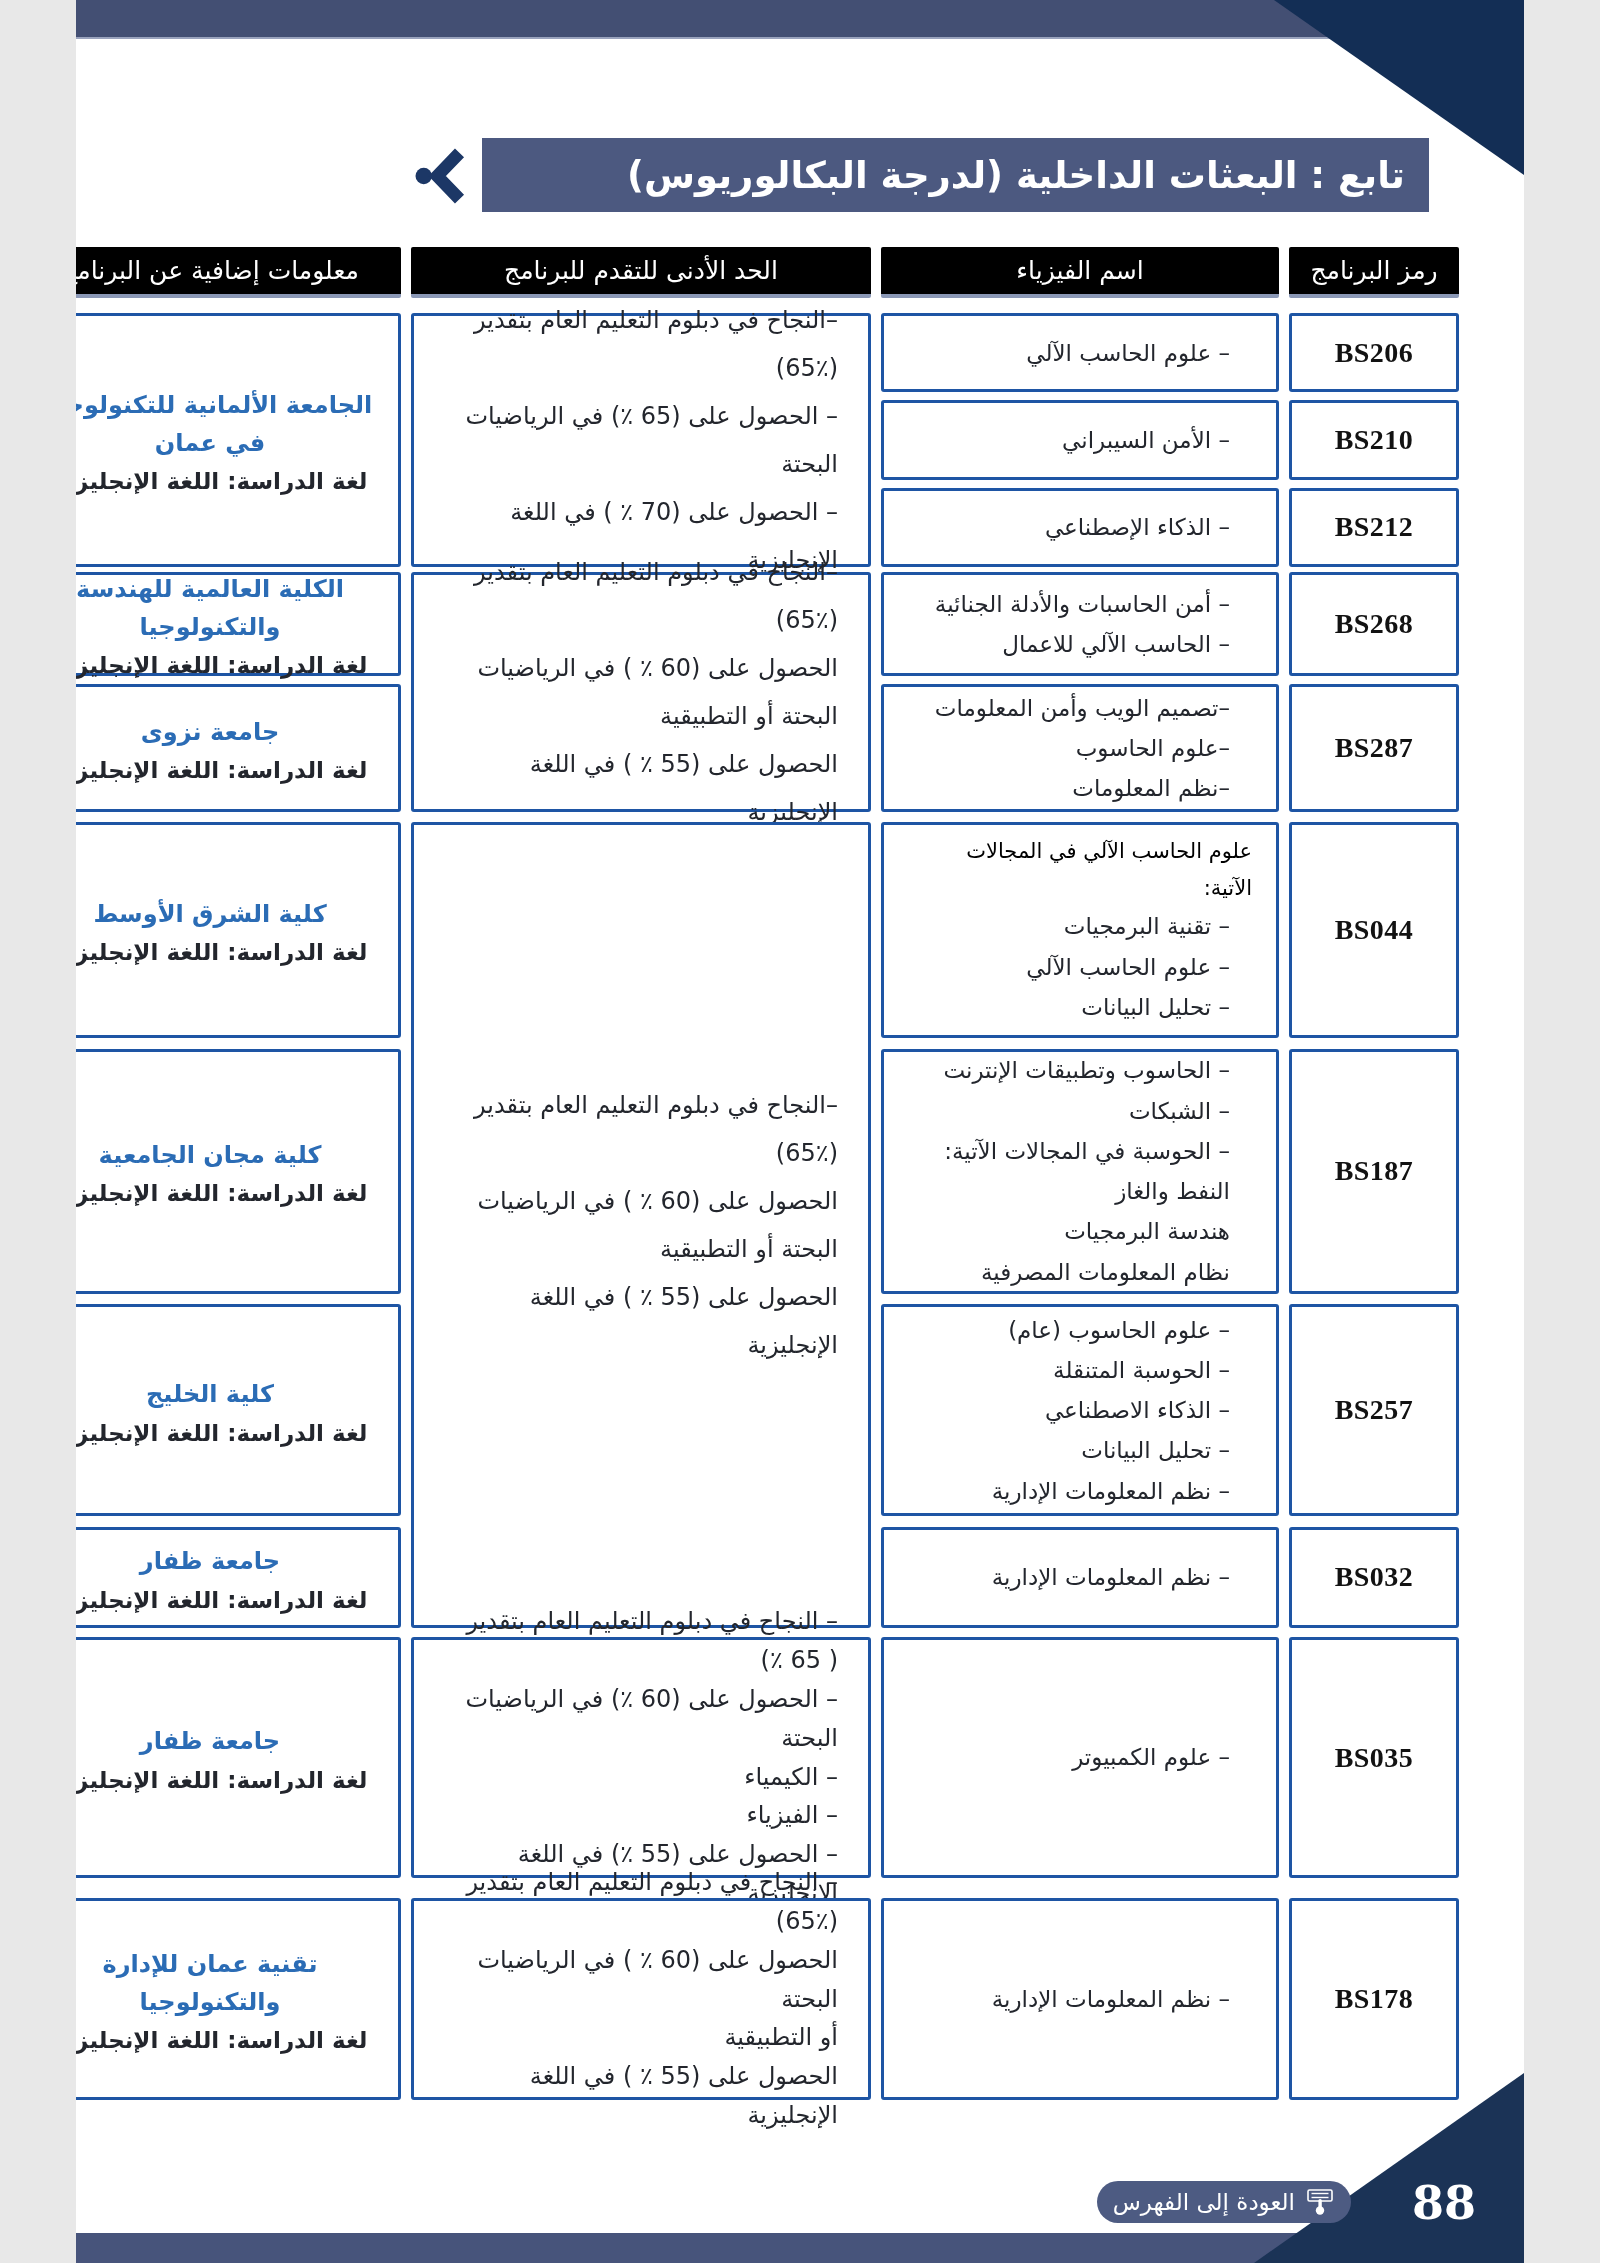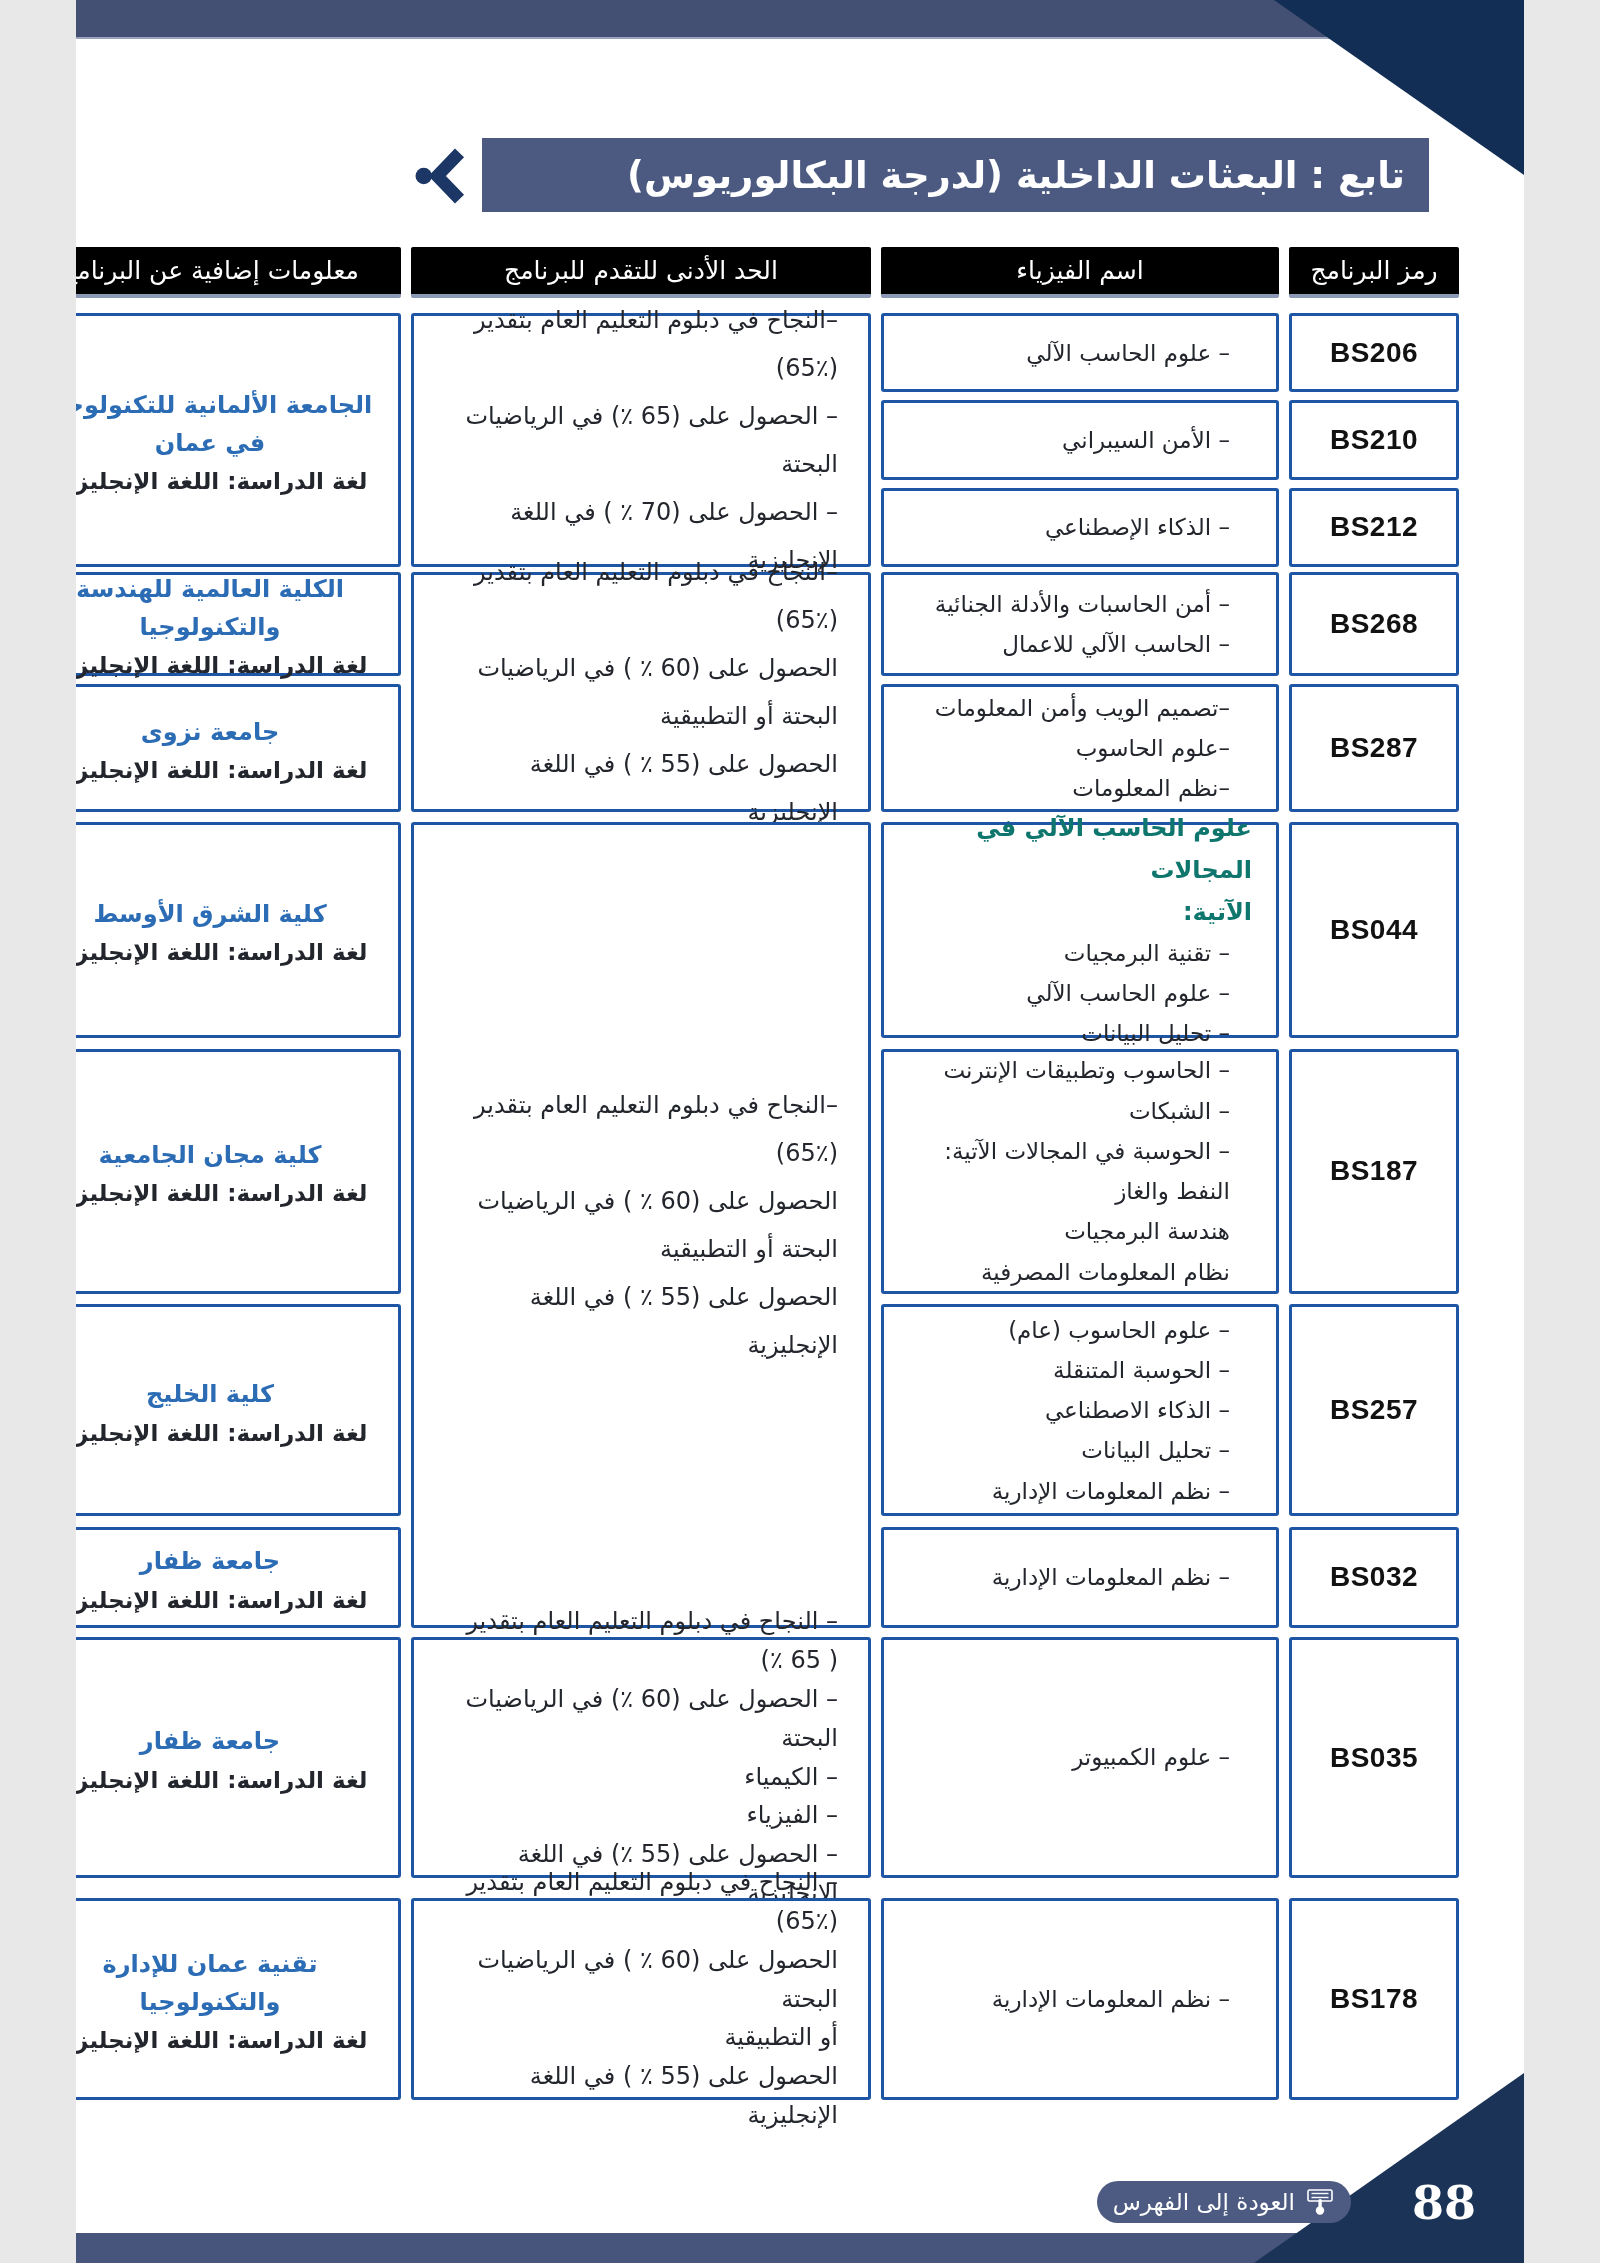--- a/index.html
+++ b/index.html
@@ -21,24 +21,24 @@
   .table-wrap{position:absolute;top:247px;right:65px;width:1440px;}
   .grow{display:grid;grid-template-columns:170px 398px 460px 382px;column-gap:10px;}
   .header-row{height:51px;margin-bottom:15px;}
   .hcell{background:#000000;color:#fff;font-weight:normal;font-size:25px;
     display:flex;align-items:center;justify-content:center;border-radius:2px;
     border-bottom:4px solid #8b98b6;box-sizing:border-box;}
   .col{display:flex;flex-direction:column;justify-content:space-between;gap:8px;min-height:0;}
   .box{background:#fff;border:3px solid #1e55a4;border-radius:3px;box-sizing:border-box;
     display:flex;flex-direction:column;justify-content:center;min-height:0;}
   .code{align-items:center;font-weight:bold;font-size:28px;color:#121212;
-    font-family:Liberation Sans, sans-serif;letter-spacing:.5px;direction:ltr;}
+    font-family:Liberation Serif, serif;letter-spacing:.5px;direction:ltr;}
   .name{padding:10px 46px 10px 18px;text-align:right;}
   .name .txt{white-space:pre-line;font-size:23px;line-height:1.75;}
-  .name .head{white-space:pre-line;font-size:24px;line-height:1.75;font-weight:bold;color:#0f766e;margin-right:-22px;}
+  .name .head{white-space:pre-line;font-size:21px;line-height:1.75;font-weight:normal;color:#000000;margin-right:-22px;}
   .name .head:empty{display:none;}
   .req{padding:12px 30px;text-align:right;}
   .req .txt{white-space:pre-line;font-size:24px;line-height:2.0;}
   .req.tight .txt{line-height:1.62;}
   .info{padding:10px 12px;text-align:center;}
   .info .org{white-space:pre-line;color:#2b6cb5;font-weight:bold;font-size:24px;line-height:1.6;}
   .info .lang{font-size:23px;margin-top:6px;color:#23262d;font-weight:bold;}
   
   .bottom-band{position:absolute;left:0;right:0;bottom:0;height:30px;background:#47547b;}
   .wedge-bottom{position:absolute;right:0;bottom:0;width:270px;height:190px;background:#1b3356;

